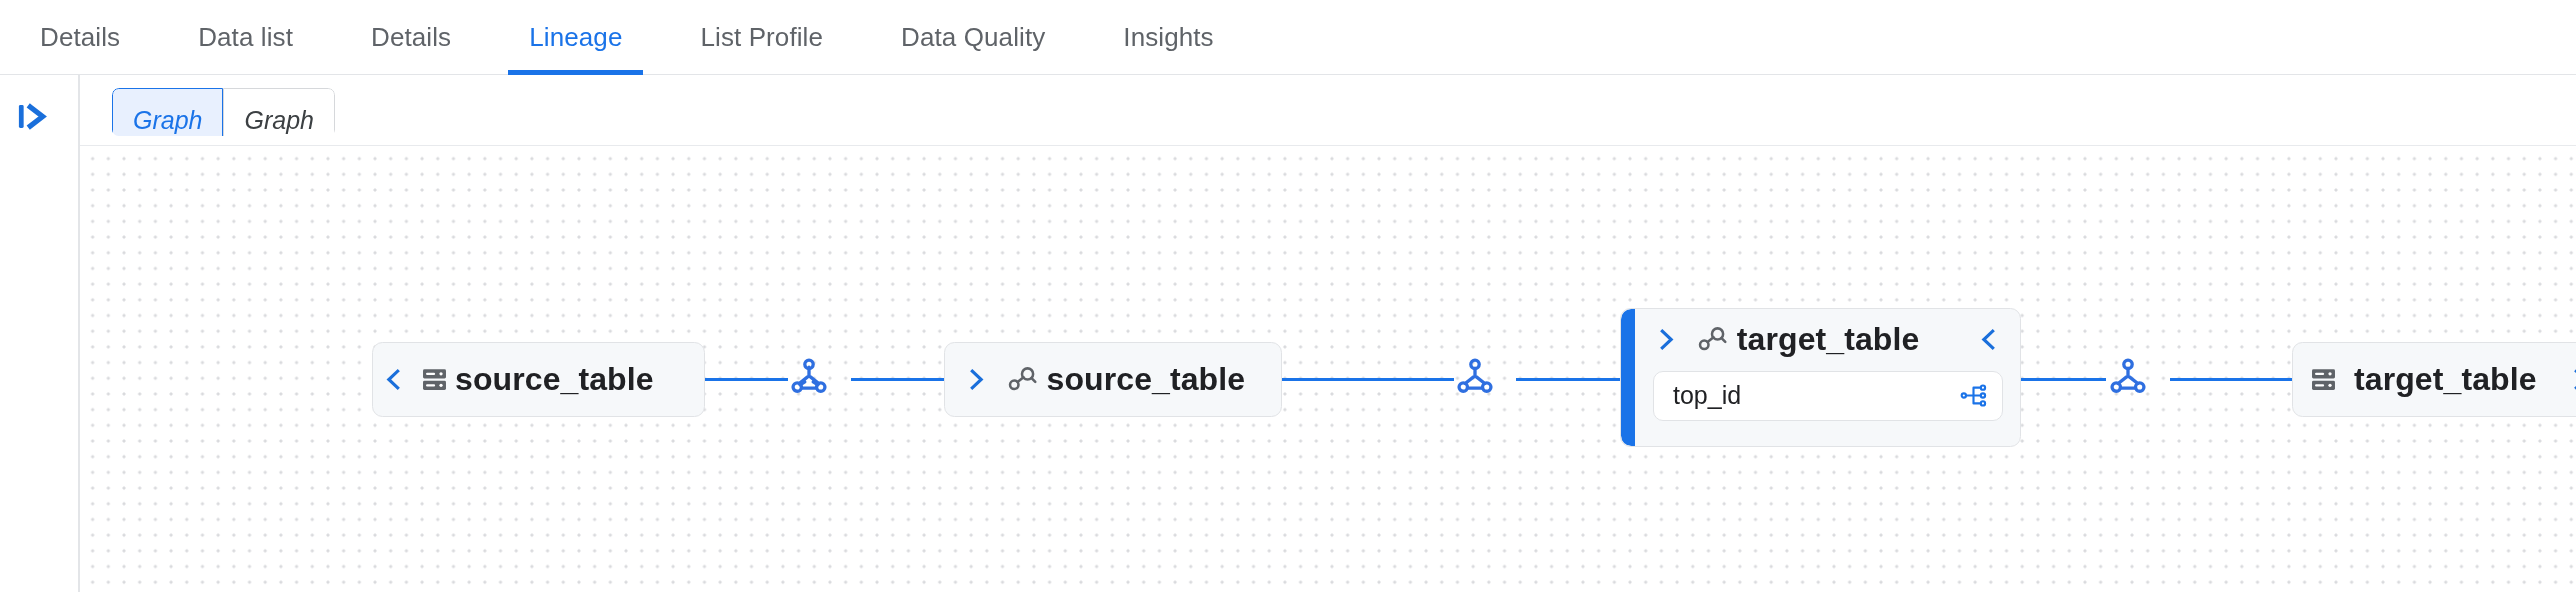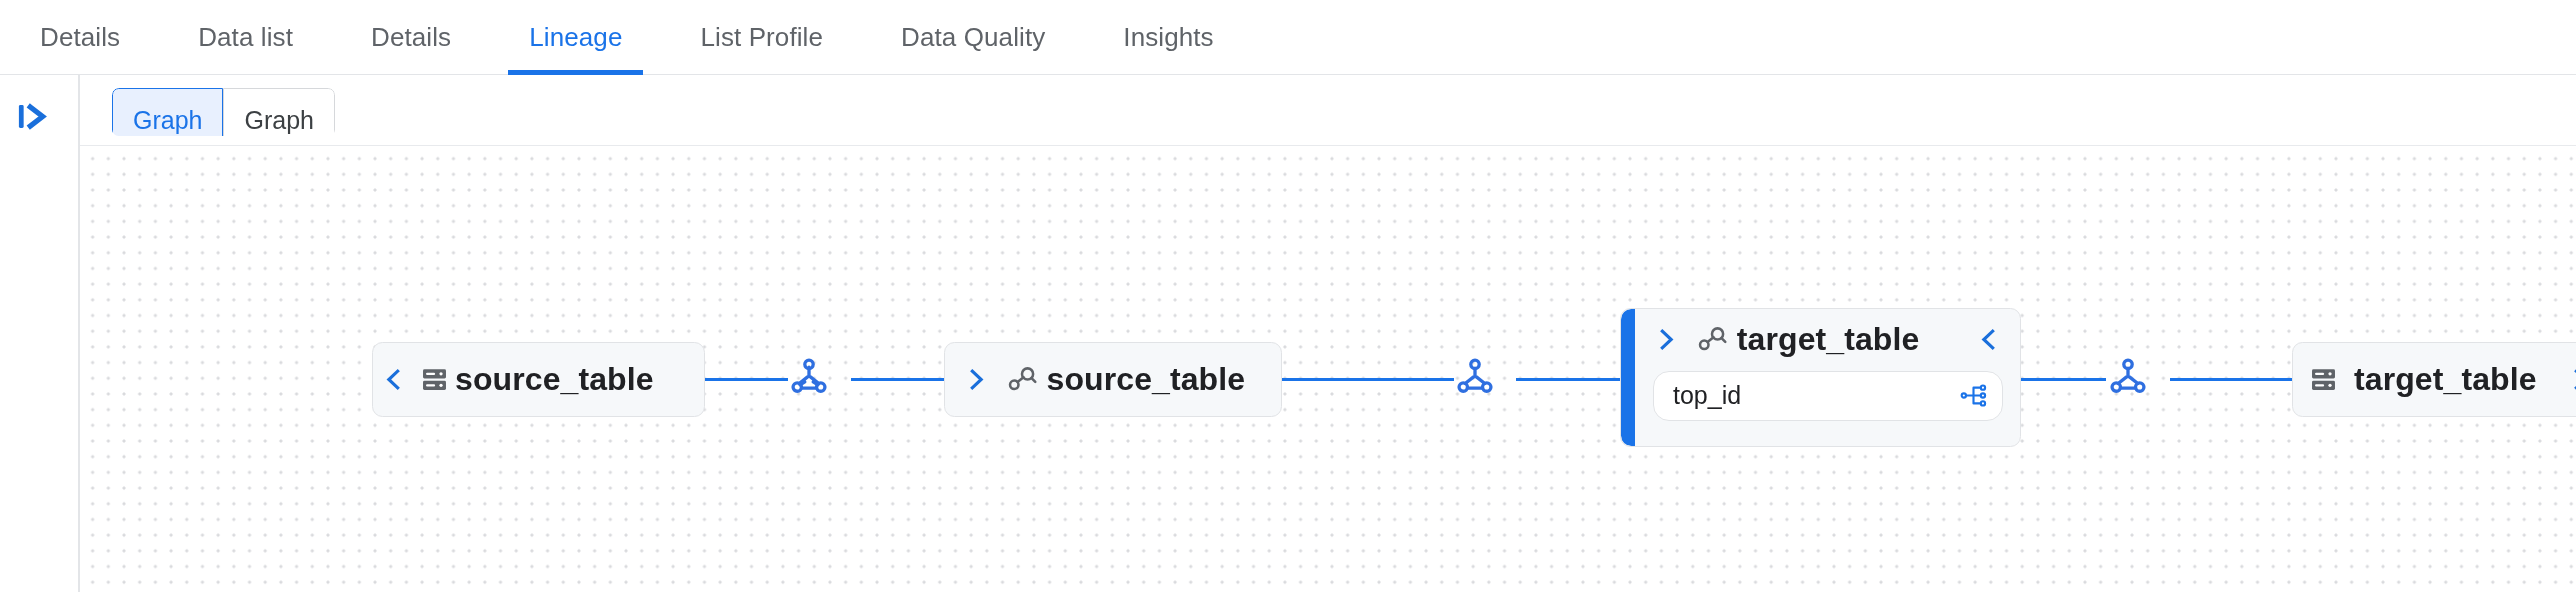--- a/index.html
+++ b/index.html
@@ -71,20 +71,21 @@
     display:flex;align-items:center;justify-content:center;
     height:64px;
     padding:0 20px;
     font-size:25px;
     color:#3c4043;
     background:#fff;
     border:1.9px solid #d6d8db;
     box-sizing:border-box;
     cursor:pointer;
     white-space:nowrap;
+    font-style:italic;
   }
   .seg-btn:first-child{border-radius:6.7px 0 0 6.7px;border-right:none;}
   .seg-btn:last-child{border-radius:0 6.7px 6.7px 0;}
   .seg-btn.selected{
     background:#e8f0fe;
     color:#1a73e8;
     border:1.9px solid #1a73e8;
   }
 
   
@@ -154,21 +155,21 @@
     height:67px;
     padding-left:14.3px;
     box-sizing:border-box;
   }
   .sel-spacer{flex:1 1 auto;}
   .col-row{
     margin:0 17px 25px 32px;
     height:54px;
     background:#ffffff;
     border:1.9px solid #e1e3e6;
-    border-radius:16px;
+    border-radius:10px;
     display:flex;align-items:center;
     padding:0 15.3px 0 19px;
     box-sizing:border-box;
     cursor:pointer;
     gap:43px;
   }
   .col-name{
     font-size:25px;color:#202124;white-space:nowrap;
   }
   .col-icon{

